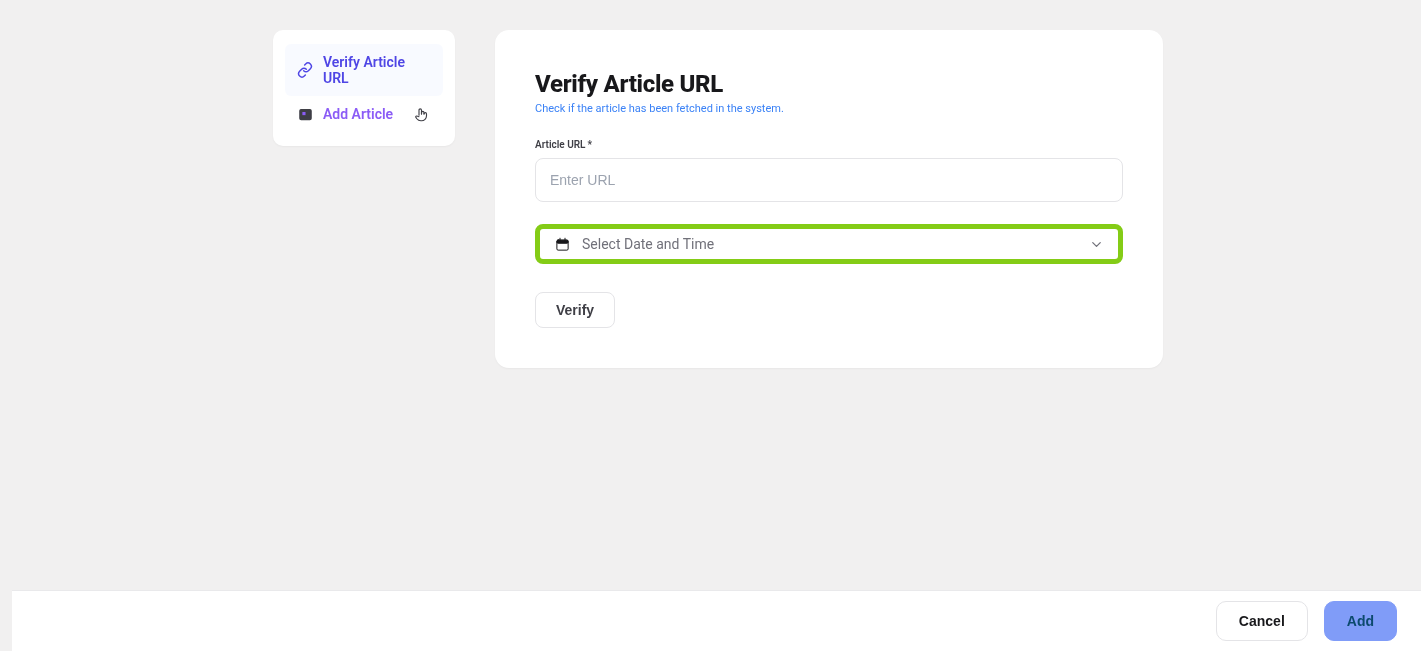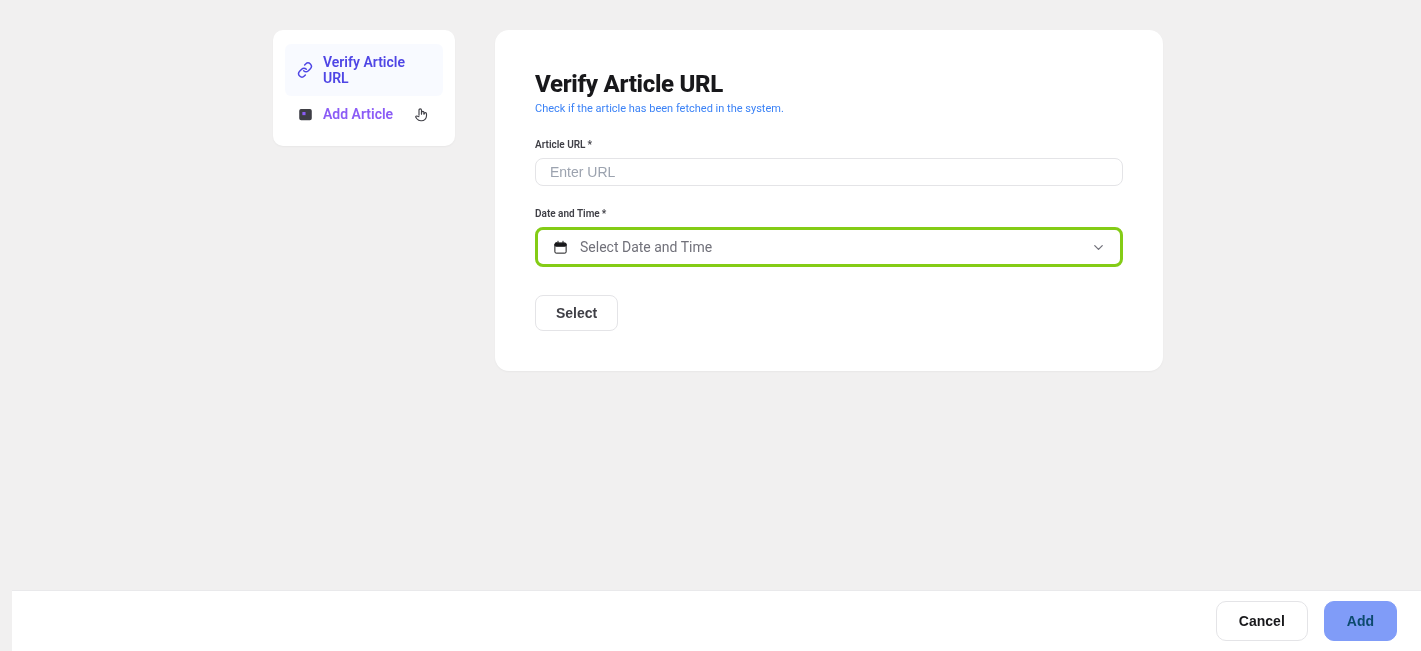--- a/index.html
+++ b/index.html
@@ -70,34 +70,34 @@
     .form-label {
       display: block;
       font-size: 10px;
       font-weight: 600;
       color: #3f3f46;
       margin-bottom: 8px;
     }
     .req { color:#3f3f46; font-weight:700; margin-left:2px;}
     .text-input {
       width: 100%;
-      height: 28px;
+      height: 44px;
       border: 1px solid #e4e4e7;
       border-radius: 8px;
       padding: 0 14px;
       font-size: 14px;
       color: #18181b;
       background:#fff;
       outline:none;
     }
     .text-input::placeholder { color: #9ca3af; }
     .select-wrap {
       width: 100%;
       height: 40px;
-      border: 3px solid #84cc16;
+      border: 5px solid #84cc16;
       border-radius: 8px;
       padding: 0 14px;
       display:flex;
       align-items:center;
       gap:12px;
       cursor:pointer;
       background:#fff;
     }
     .select-wrap .cal-icon { width:16px;height:16px;display:flex;align-items:center;justify-content:center; flex-shrink:0;}
     .select-placeholder { flex:1; font-size:14px; color:#71717a; }
@@ -185,41 +185,38 @@
     <p class="page-subtitle">Check if the article has been fetched in the system.</p>
 
     <div class="form-group">
       <label class="form-label">
         <span>Article URL</span><span class="req">*</span>
       </label>
       <input type="text" class="text-input" placeholder="Enter URL" style="">
     </div>
 
     <div class="form-group">
-      <label class="form-label">
-        <span>Date and Time</span><span class="req">*</span>
-      </label>
       <div class="select-wrap">
         <span class="cal-icon">
           <svg width="15" height="15" viewBox="0 0 24 24" fill="#18181b" stroke="#18181b" stroke-width="1.6" stroke-linecap="round" stroke-linejoin="round">
               <rect x="3" y="5" width="18" height="16" rx="2" fill="none"></rect>
               <rect x="3" y="5" width="18" height="5" rx="2"></rect>
               <line x1="8" y1="2" x2="8" y2="6"></line>
               <line x1="16" y1="2" x2="16" y2="6"></line>
             </svg>
         </span>
         <span class="select-placeholder">Select Date and Time</span>
         <span class="chevron">
           <svg width="15" height="15" viewBox="0 0 24 24" fill="none" stroke="#71717a" stroke-width="2" stroke-linecap="round" stroke-linejoin="round">
               <polyline points="6 9 12 15 18 9"></polyline>
             </svg>
         </span>
       </div>
     </div>
 
-    <button class="verify-btn">Select</button>
+    <button class="verify-btn">Verify</button>
   </main>
 </div>
 
 <footer class="footer">
   <button class="btn btn-cancel">Cancel</button>
   <button class="btn btn-add">Add</button>
 </footer>
 
 </body></html>

